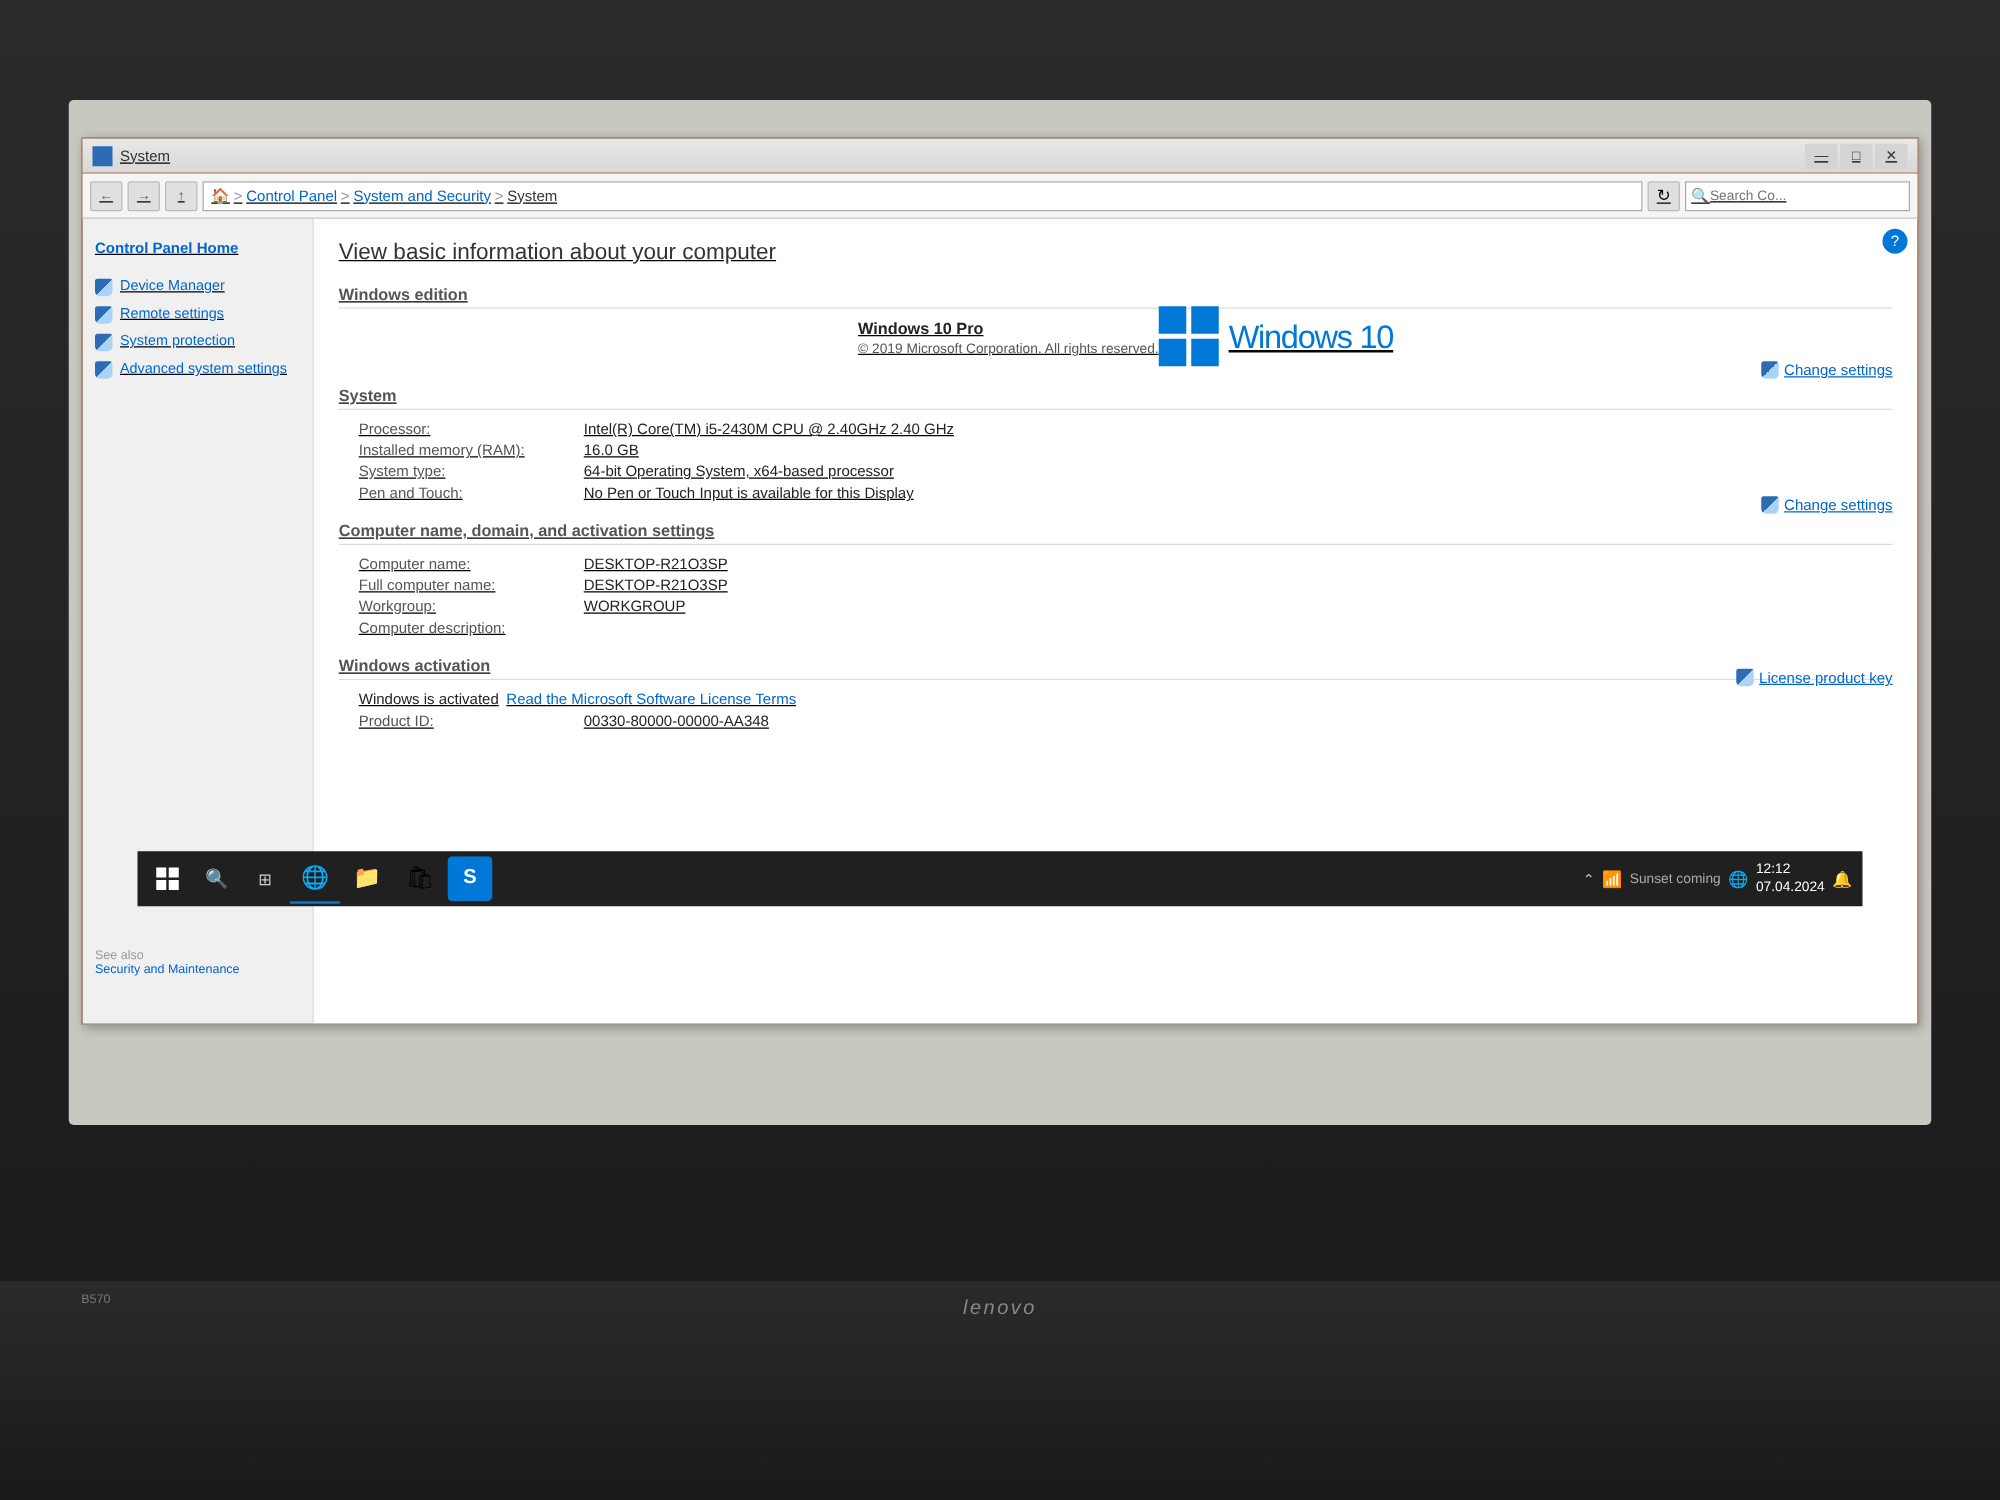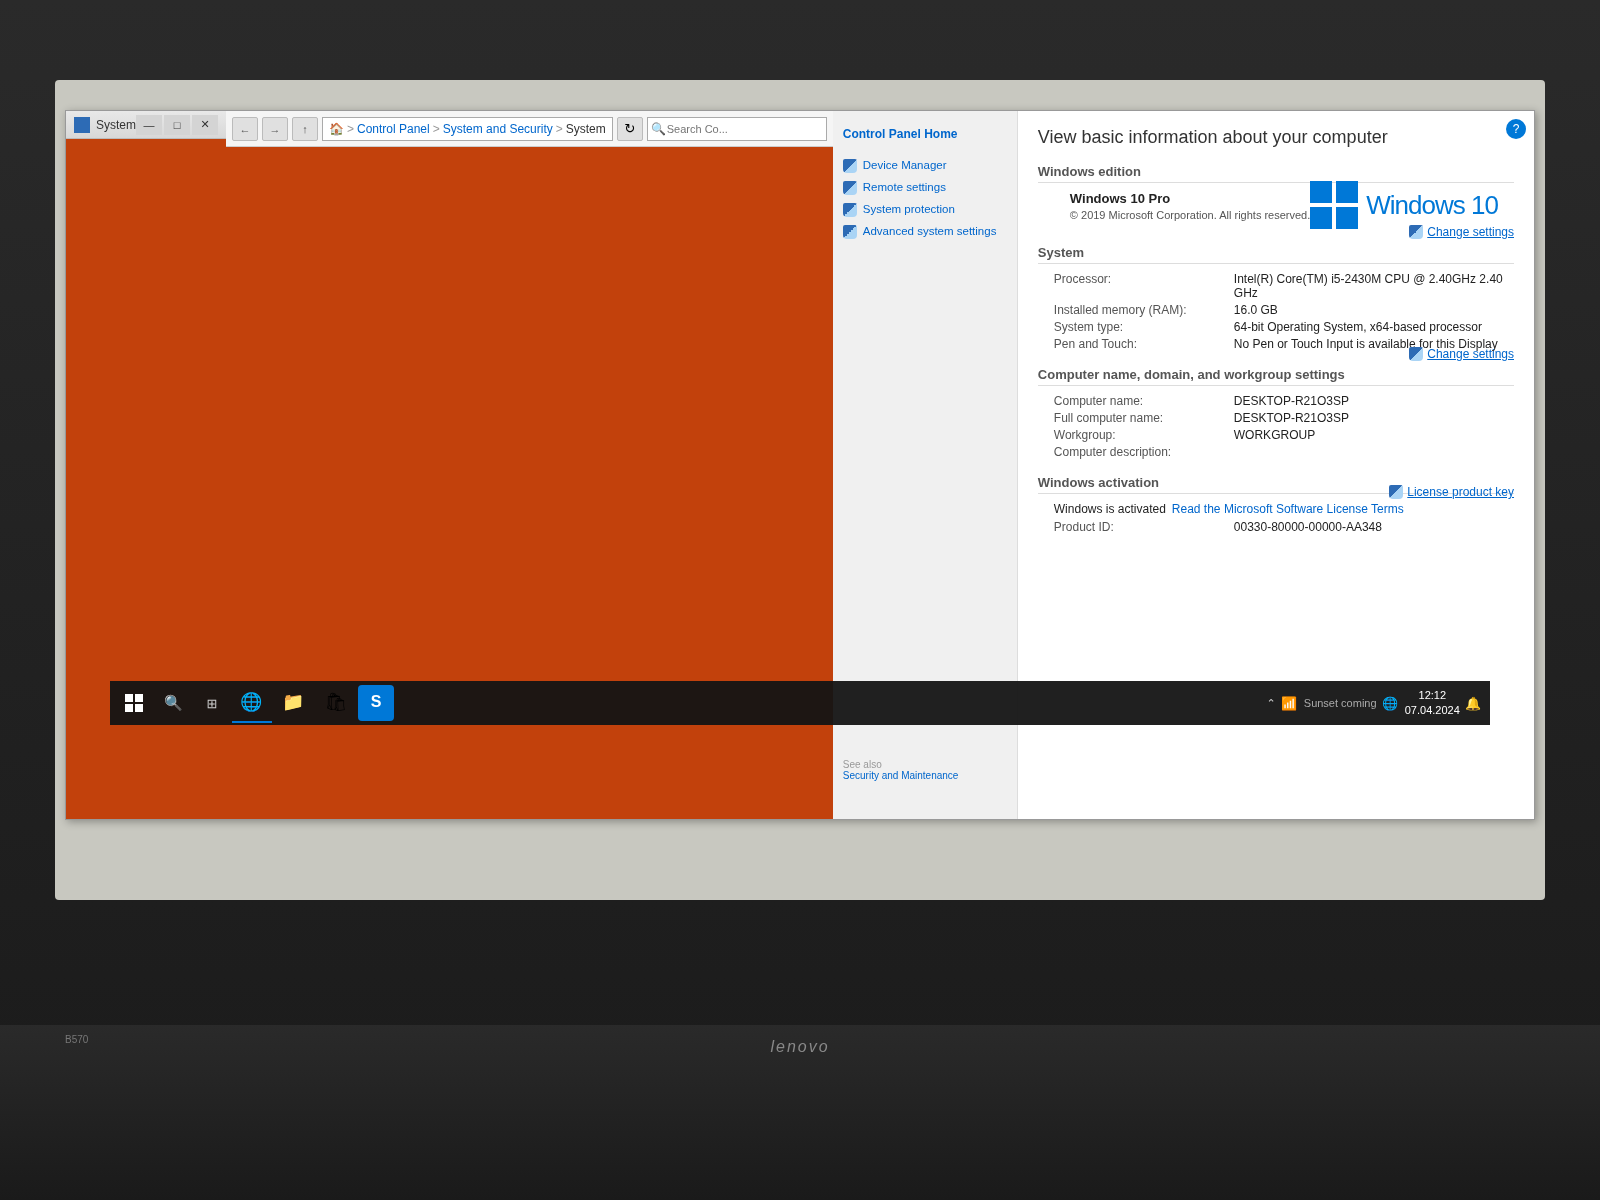--- a/index.html
+++ b/index.html
@@ -35,22 +35,23 @@
     .window {
       position: absolute;
       top: 30px;
       left: 10px;
       right: 10px;
       bottom: 80px;
       background: #c2410c;
       border: 1px solid #999;
       box-shadow: 2px 2px 8px rgba(0,0,0,0.3);
       display: flex;
-      flex-direction: row;
-      font-size: 12px;
+      flex-direction: column;
+      font-size: 12px;
+      text-decoration: underline;
     }
 
     
     .title-bar {
       background: linear-gradient(180deg, #e8e8e8 0%, #d8d8d8 100%);
       height: 28px;
       display: flex;
       align-items: center;
       padding: 0 8px;
       border-bottom: 1px solid #bbb;
@@ -290,21 +291,21 @@
       cursor: pointer;
     }
     .tb-spacer { flex: 1; }
     .tb-right {
       display: flex;
       align-items: center;
       gap: 6px;
       padding-right: 4px;
     }
     .tb-clock {
-      text-align: center;
+      text-align: left;
       color: white;
       font-size: 11px;
       line-height: 1.4;
     }
     .taskbar-app {
       width: 40px;
       height: 40px;
       display: flex;
       align-items: center;
       justify-content: center;
@@ -502,21 +503,21 @@
             </div>
             <div class="change-right">
               <a class="change-settings-link" href="#">
                 <div style="width:14px; height:14px; background:linear-gradient(135deg, #2d6bb5 50%, #aad4f5 50%); border-radius:2px 2px 4px 4px; flex-shrink:0;"></div>
                 <span>Change settings</span>
               </a>
             </div>
           </div>
 
           <div class="section-group sys-section">
-            <div class="section-heading">Computer name, domain, and workgroup settings</div>
+            <div class="section-heading">Computer name, domain, and activation settings</div>
             <div class="section-content">
               <div class="info-row">
                 <span class="info-key">Computer name:</span>
                 <span class="info-val">DESKTOP-R21O3SP</span>
               </div>
               <div class="info-row">
                 <span class="info-key">Full computer name:</span>
                 <span class="info-val">DESKTOP-R21O3SP</span>
               </div>
               <div class="info-row">

